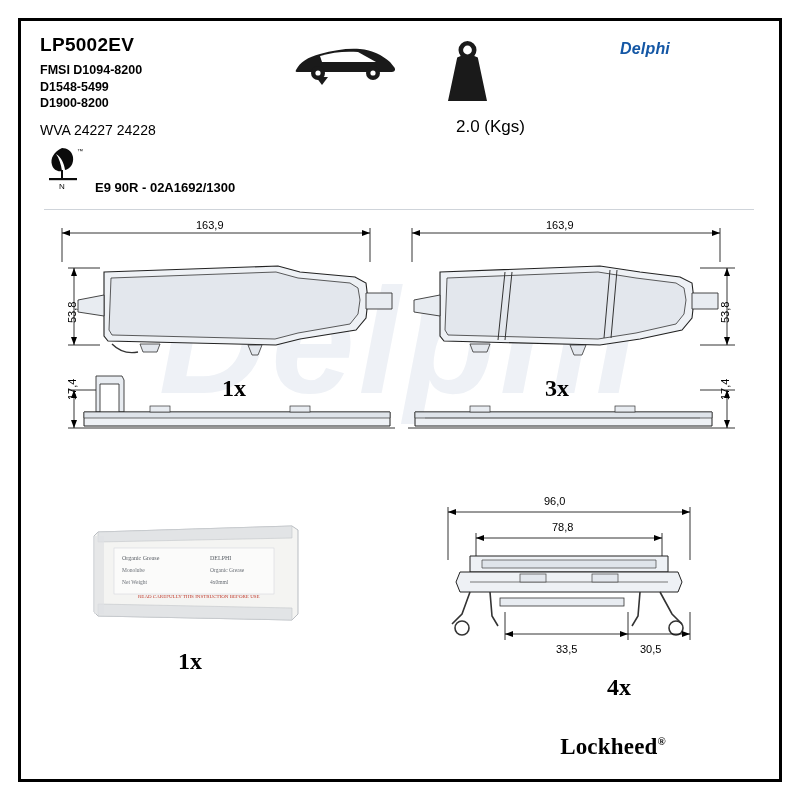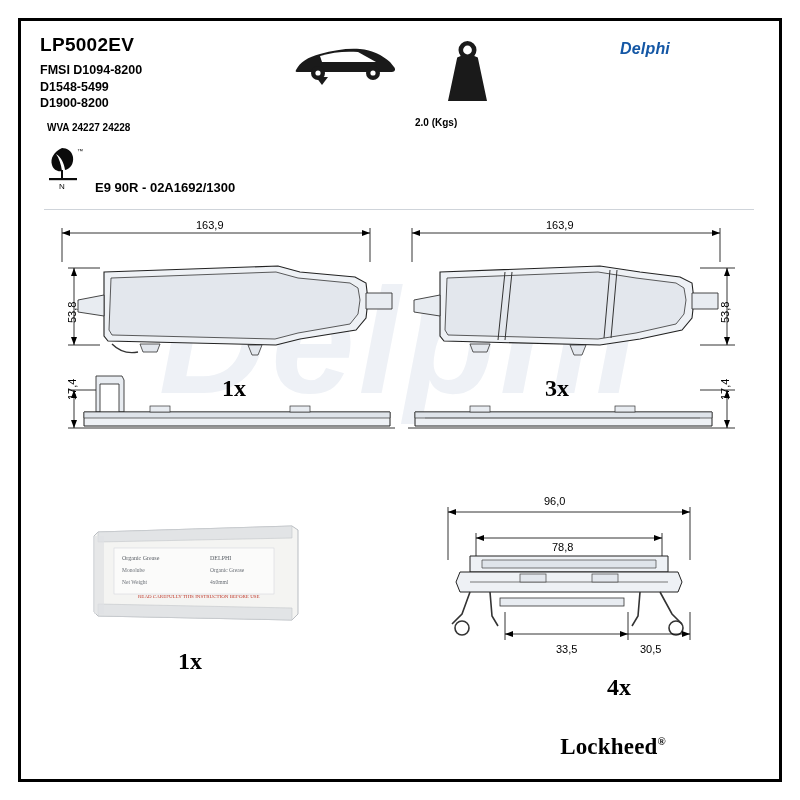--- a/index.html
+++ b/index.html
@@ -67,23 +67,22 @@
     left: 40px;
     top: 62px;
     font-size: 12.5px;
     font-weight: bold;
     line-height: 16.5px;
   }
   .wva {
     position: absolute;
     left: 40px;
     top: 122px;
-    font-size: 10px;
-    font-weight: bold;
-    margin-left: 7px;
+    font-size: 14px;
+    font-weight: normal;
   }
   .brand {
     position: absolute;
     right: 42px;
     top: 40px;
     font-size: 16px;
     font-weight: bold;
     font-style: italic;
     color: #1457a5;
     letter-spacing: 0.2px;
@@ -100,23 +99,23 @@
     left: 425px;
     top: 35px;
     width: 85px;
     height: 80px;
   }
   .weight-label {
     position: absolute;
     left: 415px;
     top: 117px;
     width: 110px;
-    text-align: left;
-    font-size: 10px;
-    font-weight: bold;
+    text-align: right;
+    font-size: 17px;
+    font-weight: normal;
   }
   .eco-icon {
     position: absolute;
     left: 40px;
     top: 144px;
     width: 46px;
     height: 48px;
   }
   .ece-code {
     position: absolute;
@@ -362,21 +361,21 @@
     </svg>
 
     <div class="dimtext" style="left:196px; top:219px;">163,9</div>
     <div class="dimtext" style="left:546px; top:219px;">163,9</div>
     <div class="dimtext vert" style="left:66px; top:323px;">53,8</div>
     <div class="dimtext vert" style="left:719px; top:323px;">53,8</div>
     <div class="dimtext vert" style="left:66px; top:400px;">17,4</div>
     <div class="dimtext vert" style="left:719px; top:400px;">17,4</div>
 
     <div class="dimtext" style="left:544px; top:495px;">96,0</div>
-    <div class="dimtext" style="left:552px; top:521px;margin-top:20px;">78,8</div>
+    <div class="dimtext" style="left:552px; top:521px;">78,8</div>
     <div class="dimtext" style="left:556px; top:643px;">33,5</div>
     <div class="dimtext" style="left:640px; top:643px;">30,5</div>
 
     <div class="qty big" style="left:222px; top:375px;">1x</div>
     <div class="qty big" style="left:545px; top:375px;">3x</div>
     <div class="qty big" style="left:178px; top:648px;">1x</div>
     <div class="qty big" style="left:563px; top:674px;margin-left:44px;">4x</div>
 
     <div class="footer-brand"><span>Lockheed</span><sup>®</sup></div>
 

